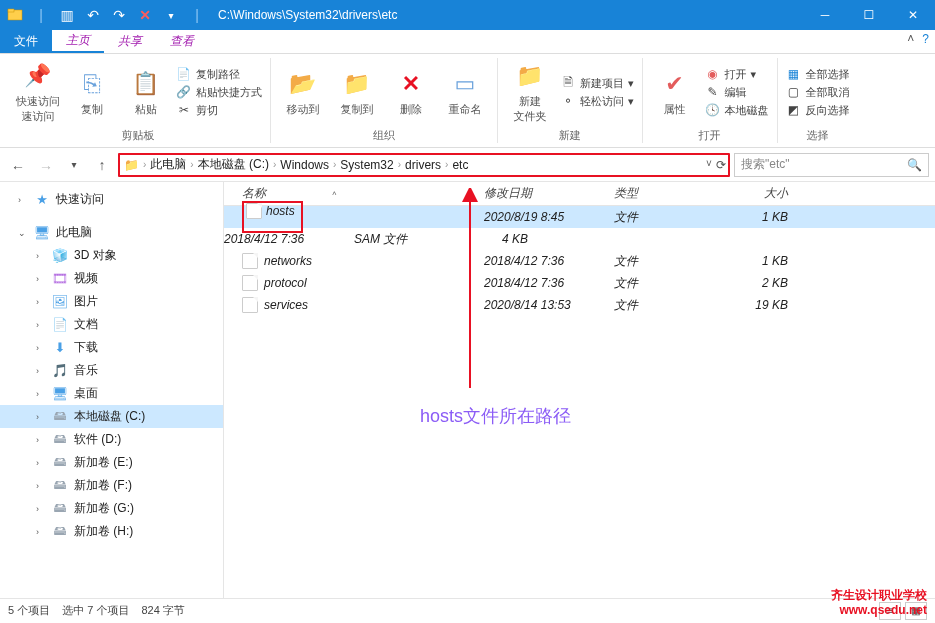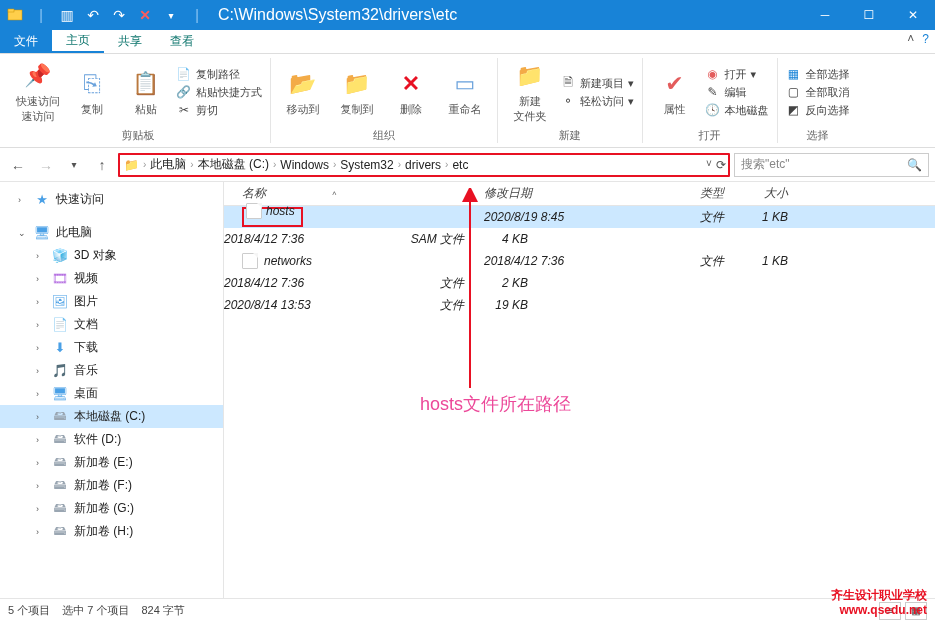--- a/index.html
+++ b/index.html
@@ -1,28 +1,28 @@
 <!DOCTYPE html>
 <html><head>
 <meta charset="utf-8">
 <style>
 * { margin: 0; padding: 0; box-sizing: border-box; font-family: "Microsoft YaHei", "Segoe UI", sans-serif; }
 body { width: 935px; height: 623px; overflow: hidden; background: #fff; font-size: 12px; position: relative; }
 
 .titlebar { height: 30px; background: #1883d7; color: #fff; display: flex; align-items: center; }
 .qat { display: flex; align-items: center; gap: 4px; padding: 0 4px; }
 .qat .ico { width: 22px; height: 22px; display: flex; align-items: center; justify-content: center; font-size: 14px; }
-.title-text { flex: 1; padding-left: 6px; font-size: 16px; }
+.title-text { flex: 1; padding-left: 6px; font-size: 12px; }
 .win-btns { display: flex; }
 .win-btn { width: 44px; height: 30px; display: flex; align-items: center; justify-content: center; color: #fff; font-size: 12px; }
 .win-close { background: transparent; }
 
 .tabs-row { height: 24px; background: #fff; display: flex; align-items: flex-end; border-bottom: 1px solid #ddd; position: relative; }
 .file-tab { background: #1883d7; color: #fff; padding: 4px 14px; font-size: 12px; height: 24px; display: flex; align-items: center; }
-.tab { padding: 4px 14px; font-size: 12px; color: #0f766e; height: 24px; display: flex; align-items: center; }
+.tab { padding: 4px 14px; font-size: 12px; color: #a21caf; height: 24px; display: flex; align-items: center; font-style: italic; }
 .tab.active { border-bottom: 2px solid #1883d7; }
 .tabs-right { position: absolute; right: 6px; top: 2px; display: flex; gap: 8px; font-size: 12px; color: #555; }
 
 .ribbon { height: 94px; background: #fff; border-bottom: 1px solid #ddd; display: flex; padding: 4px 6px; }
 .rgroup { display: flex; flex-direction: column; align-items: center; padding: 0 8px; border-right: 1px solid #e5e5e5; }
 .rgroup:last-child { border-right: none; }
 .rgroup-body { flex: 1; display: flex; align-items: center; gap: 6px; }
 .rgroup-label { font-size: 11px; color: #666; padding-top: 2px; }
 .rbtn-big { display: flex; flex-direction: column; align-items: center; width: 48px; color: #555; font-size: 11px; gap: 2px; }
 .rbtn-big .ricon { width: 32px; height: 32px; display: flex; align-items: center; justify-content: center; font-size: 22px; }
@@ -45,36 +45,36 @@
 .np-item.indent { padding-left: 36px; }
 .np-item.sel { background: #cce8ff; }
 .np-ico { width: 16px; height: 16px; display: flex; align-items: center; justify-content: center; font-size: 13px; }
 .np-arrow { width: 10px; font-size: 9px; color: #555; }
 .np-sep { height: 10px; }
 
 .list-pane { flex: 1; position: relative; font-style: italic; }
 .list-header { display: flex; height: 24px; border-bottom: 1px solid #e5e5e5; align-items: center; color: #444; font-size: 12px; }
 .col-name { width: 260px; padding-left: 18px; display: flex; align-items: center; gap: 6px; }
 .col-date { width: 130px; }
-.col-type { width: 110px; text-align: right; }
+.col-type { width: 110px; }
 .col-size { width: 80px; text-align: right; padding-right: 16px; }
 .sort-arrow { font-size: 8px; color: #666; }
 .list-rows { }
 .list-row { display: flex; height: 22px; align-items: center; font-size: 12px; color: #222; }
 .list-row.sel { background: #cce8ff; }
 .list-row .col-name { gap: 6px; }
 .file-ico { width: 16px; height: 16px; border: 1px solid #ccc; border-radius: 1px; background: #fff; position: relative; }
 .file-ico::after { content: ""; position: absolute; right: -1px; top: -1px; border-style: solid; border-width: 0 5px 5px 0; border-color: transparent #f5f5f5 transparent transparent; }
-.hosts-box { border: 2px solid #e81123; padding: 0 6px 12px 2px; display: flex; align-items: center; gap: 4px; height: 20px; }
+.hosts-box { border: 2px solid #e81123; padding: 0 6px 12px 2px; display: flex; align-items: center; gap: 4px; height: 32px; }
 
 .status-bar { height: 24px; border-top: 1px solid #e5e5e5; display: flex; align-items: center; padding: 0 8px; font-size: 11px; color: #444; gap: 12px; }
 .status-right { margin-left: auto; display: flex; gap: 4px; }
 .view-btn { width: 22px; height: 18px; border: 1px solid #ccc; display: flex; align-items: center; justify-content: center; font-size: 10px; }
 
-.annotation { position: absolute; color: #ec4899; font-size: 18px; font-weight: 500; pointer-events: none; }
+.annotation { position: absolute; color: #8b5cf6; font-size: 18px; font-weight: 500; pointer-events: none; margin-top: 12px; }
 .arrow-svg { position: absolute; pointer-events: none; }
 .watermark { position: absolute; right: 8px; bottom: 6px; text-align: right; color: #e81123; font-size: 12px; font-weight: bold; line-height: 1.2; }
 
 svg { display: block; }
 </style>
 </head>
 <body>
 
 <div class="titlebar">
   <div class="qat">
@@ -364,25 +364,33 @@
       <div class="list-row">
         <div class="col-name">
             <span class="file-ico"></span>
             <span>networks</span>
           </div>
         <div class="col-date">2018/4/12 7:36</div>
         <div class="col-type">文件</div>
         <div class="col-size">1 KB</div>
       </div>
       <div class="list-row">
+        <div class="col-name">
+            <span class="file-ico"></span>
+            <span>protocol</span>
+          </div>
         <div class="col-date">2018/4/12 7:36</div>
         <div class="col-type">文件</div>
         <div class="col-size">2 KB</div>
       </div>
       <div class="list-row">
+        <div class="col-name">
+            <span class="file-ico"></span>
+            <span>services</span>
+          </div>
         <div class="col-date">2020/8/14 13:53</div>
         <div class="col-type">文件</div>
         <div class="col-size">19 KB</div>
       </div>
     </div>
   </div>
 </div>
 
 <div class="status-bar">
   <span>5 个项目</span>

